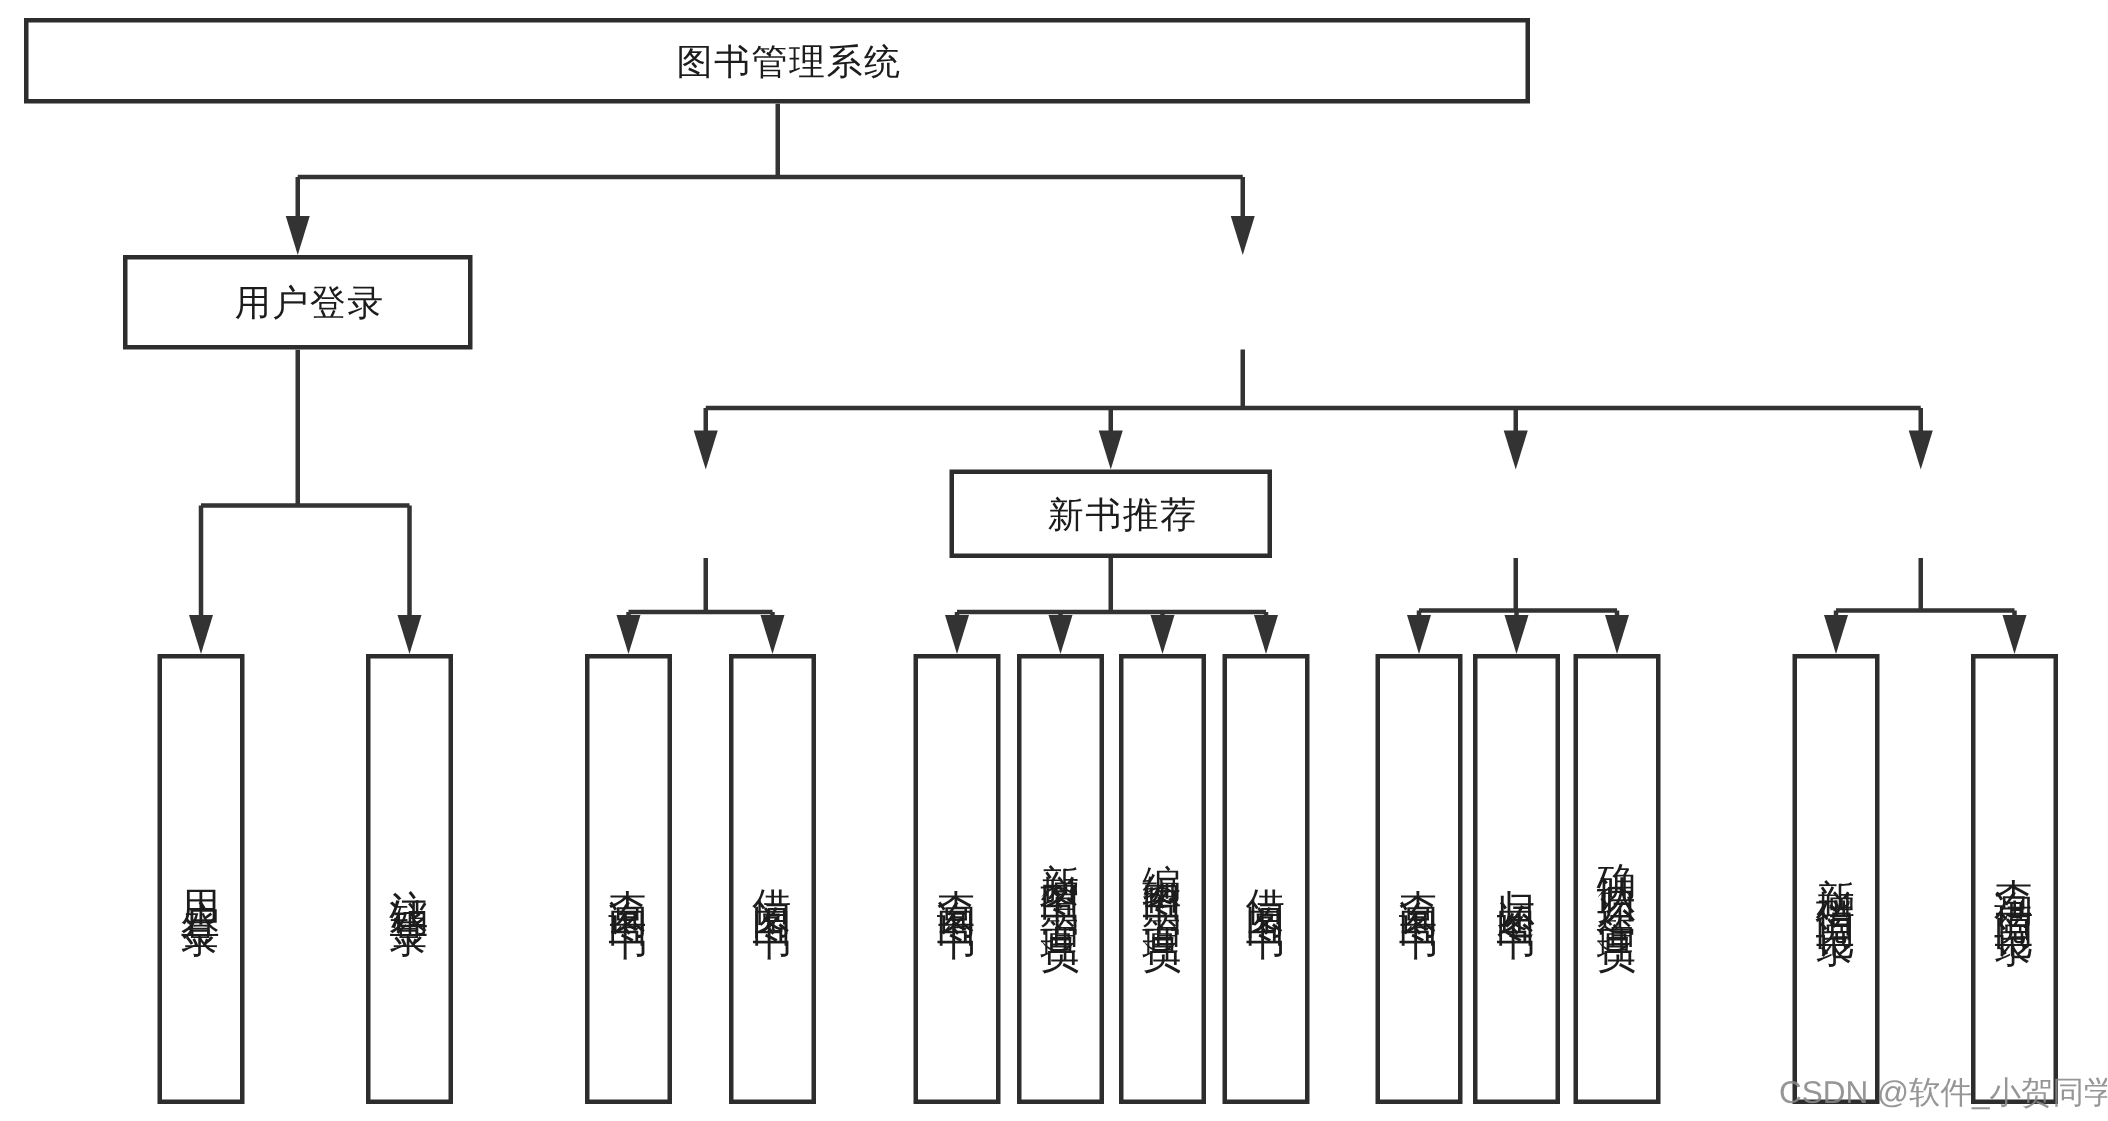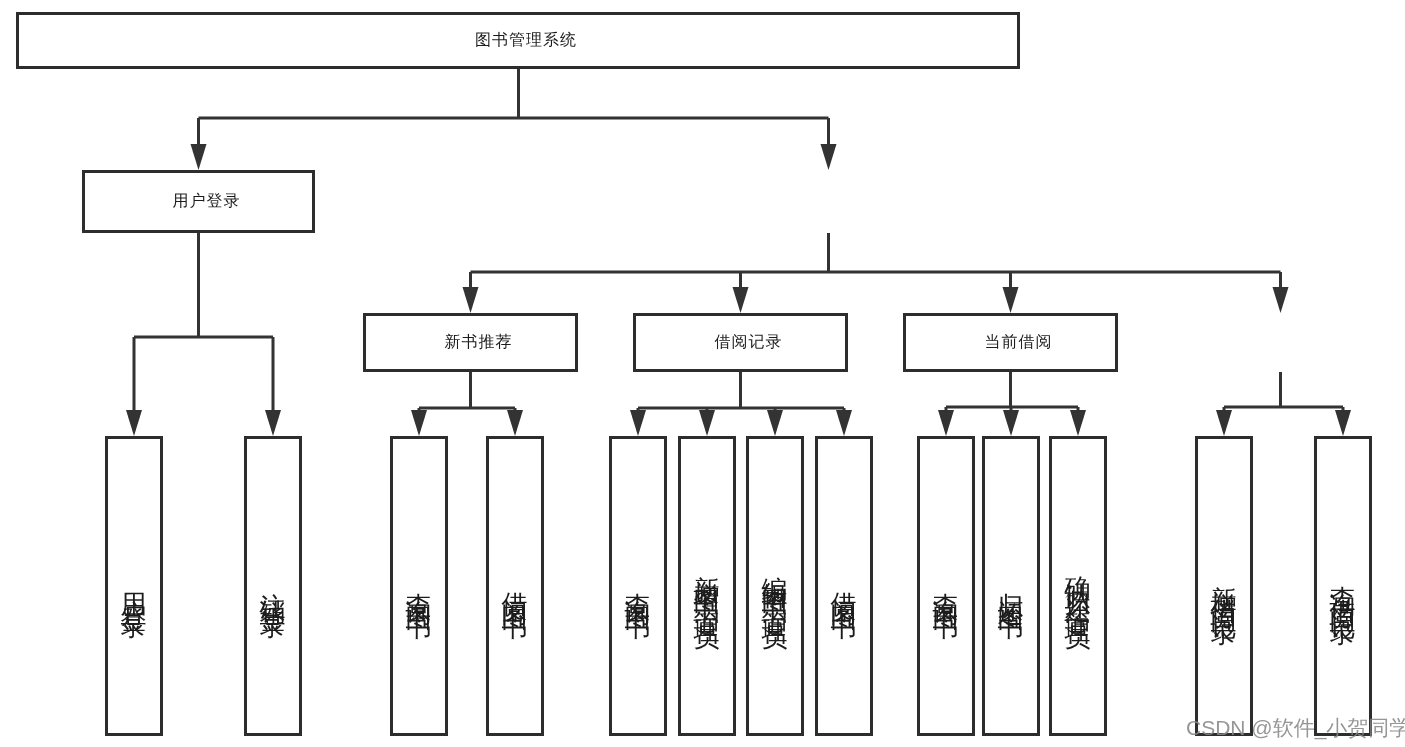--- a/index.html
+++ b/index.html
@@ -20,21 +20,21 @@
   .node {
     position: absolute;
     box-sizing: border-box;
     background: #ffffff;
     border: 3px solid #2d2d2d;
     display: flex;
     align-items: center;
     justify-content: center;
     color: #1c1c1c;
   }
-  .node.h { font-size: 16px; letter-spacing: 1px; white-space: nowrap; padding-left: 16px; }
+  .node.h { font-size: 24px; letter-spacing: 1px; white-space: nowrap; padding-left: 16px; }
   .root-node  { left: 16px;  top: 12px;  width: 1004px; height: 57px; }
   .l2-node    { top: 170px; width: 233px; height: 63px; }
   .l3-node    { top: 313px; width: 215px; height: 59px; }
   .leaf {
     position: absolute;
     top: 436px;
     width: 58px;
     height: 300px;
     box-sizing: border-box;
     background: #ffffff;
@@ -101,23 +101,21 @@
 
     <path d="M1280.5 372 V407 M1224 407 H1343 M1224 407 V414 M1343 407 V414"></path>
     <polygon points="1216,410 1232,410 1224,436"></polygon>
     <polygon points="1335,410 1351,410 1343,436"></polygon>
   </svg>
 
   <div class="node h root-node">图书管理系统</div>
 
   <div class="node h l2-node" style="left:82px">用户登录</div>
 
-  <div class="node h l3-node" style="left:363px">新书推荐</div>
-  <div class="node h l3-node" style="left:633px">借阅记录</div>
-  <div class="node h l3-node" style="left:903px">当前借阅</div>
+  <div class="node h l3-node" style="left:633px">新书推荐</div>
 
   <div class="leaf" style="left:105px">
     <span>用户登录</span>
   </div>
   <div class="leaf" style="left:244px">
     <span>注销登录</span>
   </div>
 
   <div class="leaf" style="left:390px">
     <span>查询图书</span>

